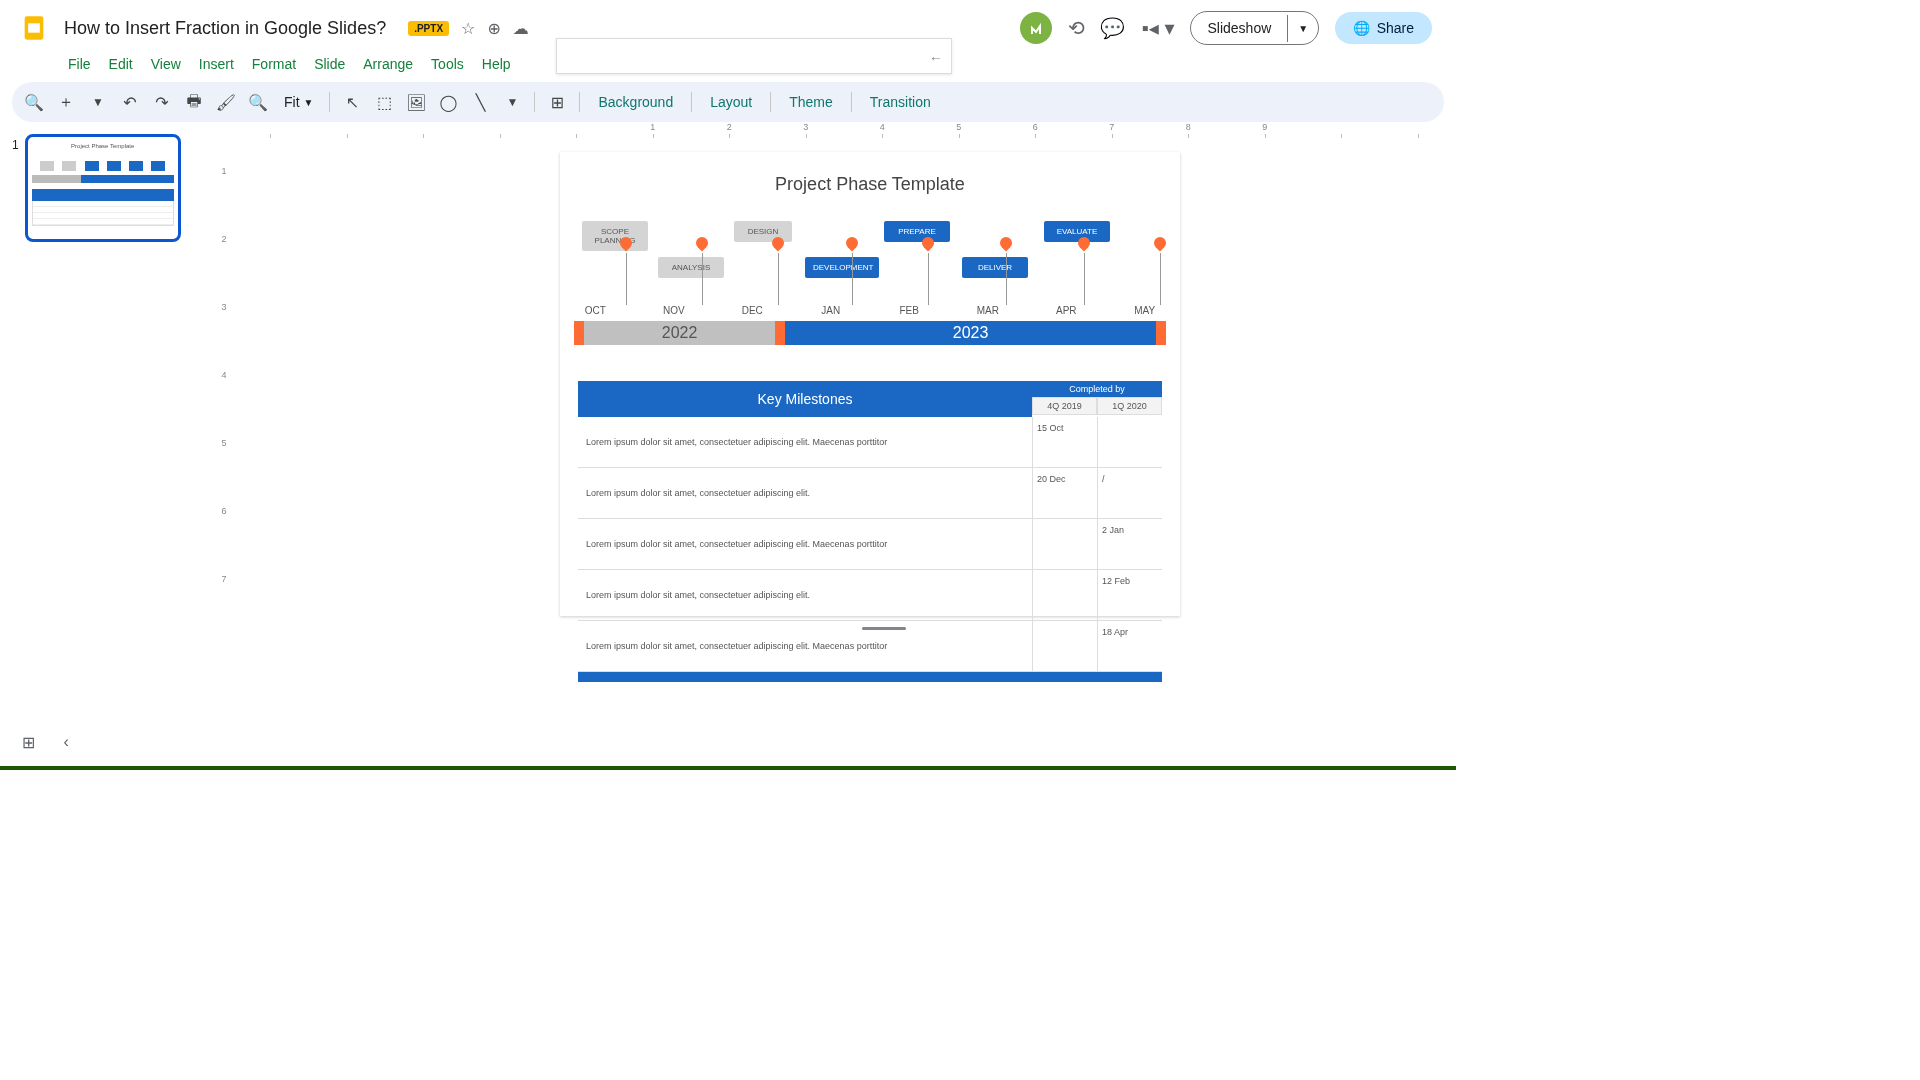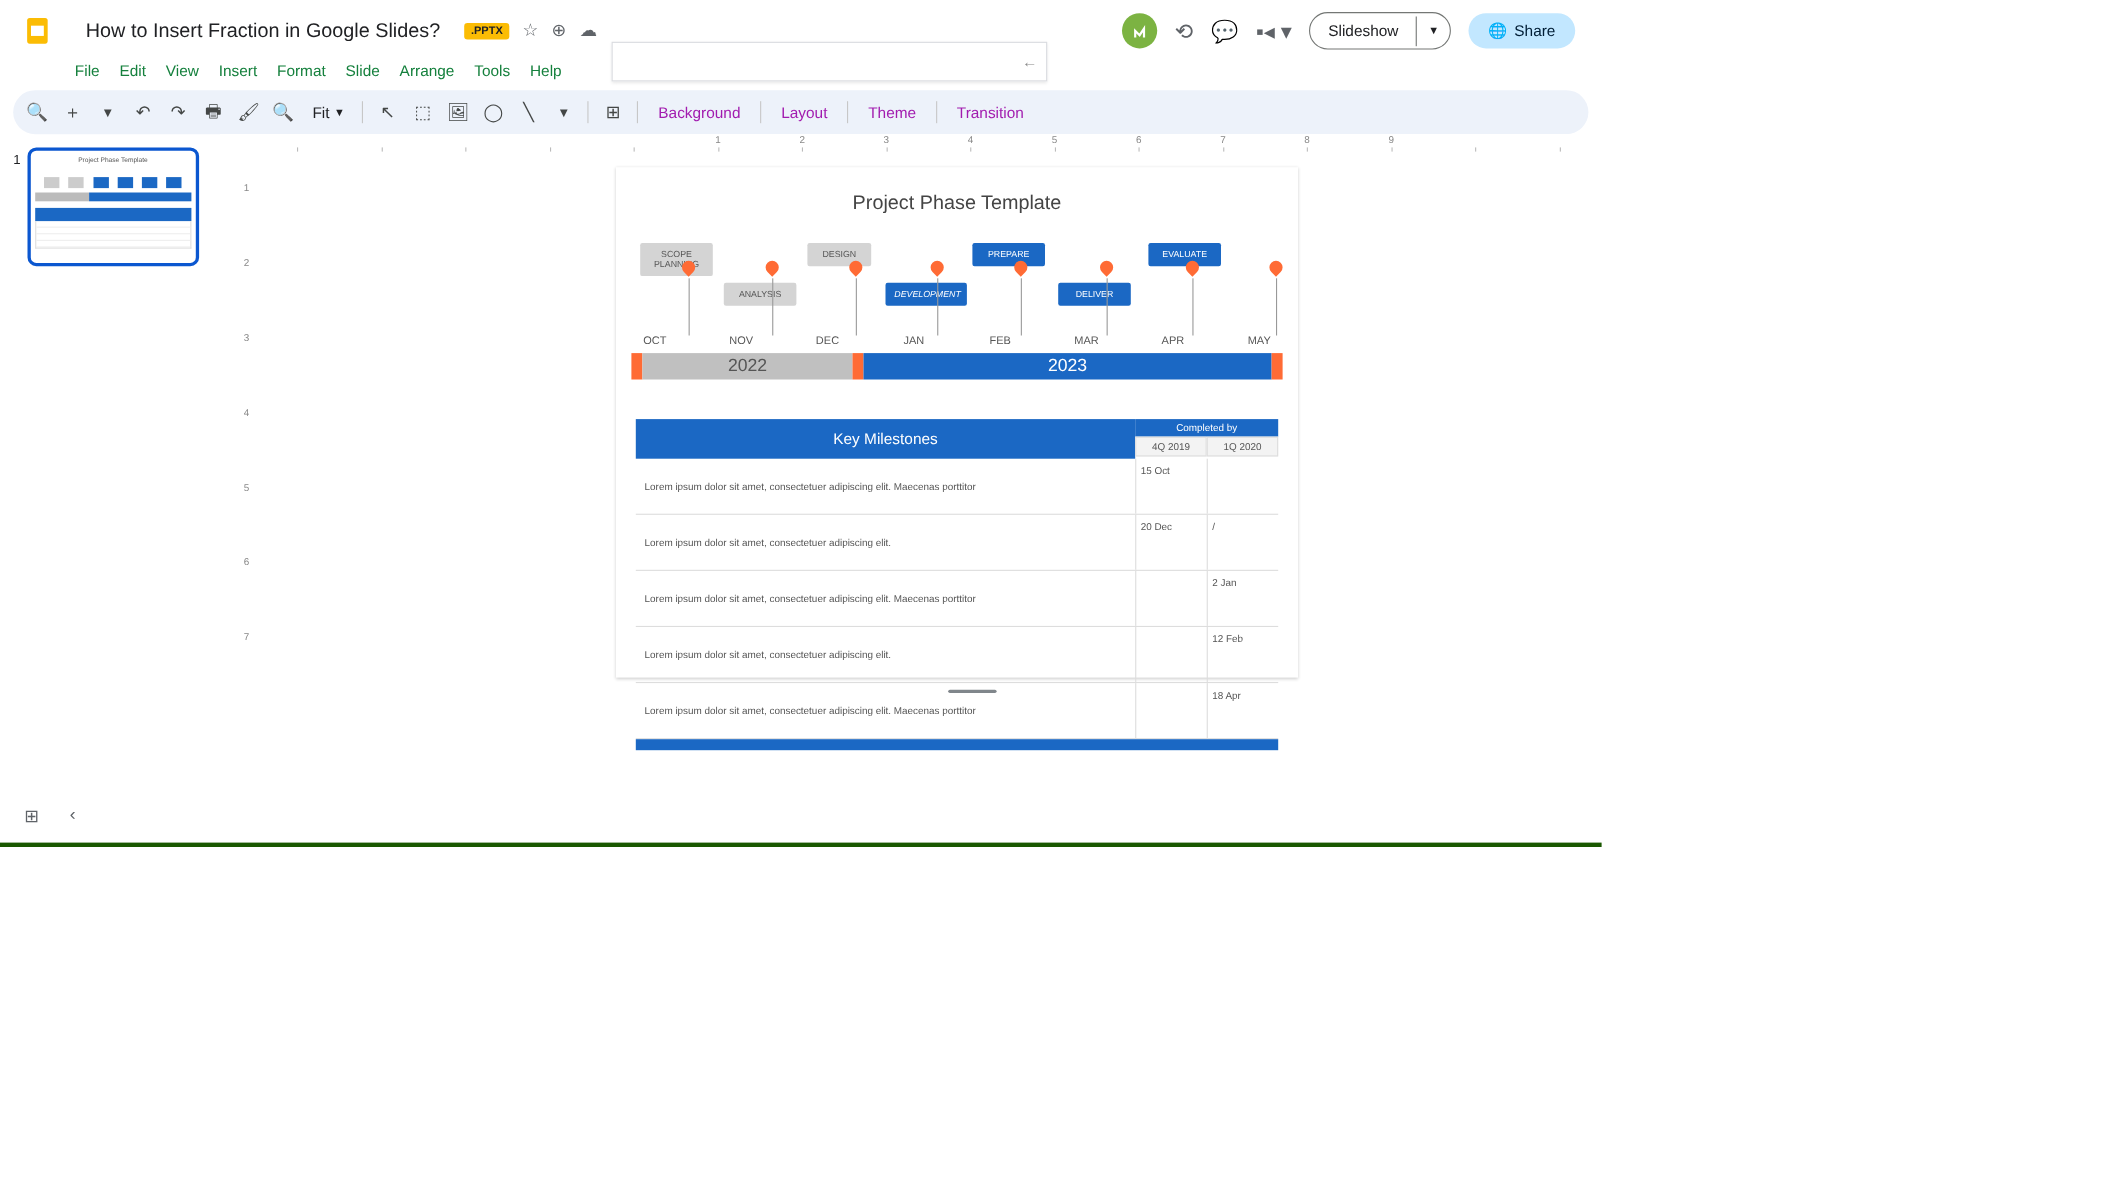--- a/index.html
+++ b/index.html
@@ -1,21 +1,21 @@
 <!DOCTYPE html>
 <html><head>
 <meta charset="utf-8">
 <style>
 * { box-sizing: border-box; margin: 0; padding: 0; font-family: Arial, sans-serif; }
 body { background: #fff; width: 1920px; height: 1080px; overflow: hidden; }
 
 .app-container { width: 1456px; height: 766px; margin: 0; background: #fff; position: relative; }
 
 
-.title-bar { display: flex; align-items: center; padding: 8px 16px 0 16px; height: 48px; gap: 26px; }
+.title-bar { display: flex; align-items: center; padding: 8px 16px 0 16px; height: 48px; gap: 12px; }
 .logo { width: 36px; height: 36px; display: flex; align-items: center; justify-content: center; }
 .logo svg { width: 28px; height: 28px; }
 .title-area { display: flex; flex-direction: column; }
 .doc-title { font-size: 18px; color: #202124; display: flex; align-items: center; gap: 8px; }
 .pptx-badge { background: #fbbc04; color: #202124; font-size: 10px; font-weight: bold; padding: 2px 6px; border-radius: 3px; margin-left: 14px; }
 .title-icons { display: flex; gap: 12px; margin-left: 4px; }
 .title-icons span { color: #5f6368; cursor: pointer; font-size: 16px; }
 
 .title-right { margin-left: auto; display: flex; align-items: center; gap: 16px; padding-right: 8px; }
 .avatar { width: 32px; height: 32px; border-radius: 50%; background: #7cb342; color: #fff; display: flex; align-items: center; justify-content: center; font-size: 14px; }
@@ -26,21 +26,21 @@
 .share-btn { background: #c2e7ff; color: #001d35; border-radius: 20px; padding: 8px 18px; font-size: 14px; display: flex; align-items: center; gap: 6px; cursor: pointer; }
 
 
 .menu-bar { display: flex; padding: 4px 60px 6px 60px; gap: 2px; }
 .menu-item { font-size: 14px; color: #15803d; padding: 4px 8px; cursor: pointer; border-radius: 4px; }
 .toolbar-wrap { background: #edf2fa; border-radius: 24px; margin: 0 12px; display: flex; align-items: center; padding: 2px 8px; gap: 4px; height: 40px; }
 .tbtn { width: 28px; height: 28px; display: flex; align-items: center; justify-content: center; color: #444746; cursor: pointer; border-radius: 4px; font-size: 16px; }
 .tbtn.small { font-size: 12px; }
 .tsep { width: 1px; height: 20px; background: #c7c7c7; margin: 0 4px; }
 .zoom-sel { font-size: 14px; color: #202124; padding: 2px 8px; display: flex; align-items: center; gap: 4px; }
-.tool-text { font-size: 14px; color: #a21caf; padding: 4px 10px; cursor: pointer; text-align: center; }
+.tool-text { font-size: 14px; color: #0f766e; padding: 4px 10px; cursor: pointer; text-align: center; }
 
 
 .main-area { display: flex; height: 590px; }
 
 
 .filmstrip { width: 200px; padding: 8px 4px; }
 .slide-thumb-wrap { display: flex; gap: 6px; padding: 4px 8px; }
 .slide-num { font-size: 12px; color: #202124; padding-top: 4px; }
 .slide-thumb { width: 156px; height: 108px; border: 3px solid #0b57d0; border-radius: 8px; background: #fff; position: relative; overflow: hidden; padding: 4px; }
 .thumb-title { font-size: 6px; text-align: center; color: #555; margin: 2px 0; }
@@ -296,21 +296,21 @@
           <div class="ruler-v-tick" style="top: 436px;">7</div>
         </div>
 
       <div class="slide-canvas">
         <div class="slide-title">Project Phase Template</div>
 
         <div class="timeline-section" id="timeline-section">
             <div class="phase-box gray" style="top: 16px; left: 8px; width: 66px;">SCOPE PLANNING</div>
             <div class="phase-box gray" style="top: 52px; left: 84px; width: 66px;">ANALYSIS</div>
             <div class="phase-box gray" style="top: 16px; left: 160px; width: 58px;">DESIGN</div>
-            <div class="phase-box blue" style="top: 52px; left: 231px; width: 74px; font-style: italic;">DEVELOPMENT</div>
+            <div class="phase-box blue" style="top: 52px; left: 231px; width: 74px;">DEVELOPMENT</div>
             <div class="phase-box blue" style="top: 16px; left: 310px; width: 66px;">PREPARE</div>
             <div class="phase-box blue" style="top: 52px; left: 388px; width: 66px;">DELIVER</div>
             <div class="phase-box blue" style="top: 16px; left: 470px; width: 66px;">EVALUATE</div>
             <div class="marker-pin" style="top: 32px; left: 46px;"></div>
             <div class="marker-line" style="top: 48px; left: 52px; height: 52px;"></div>
             <div class="marker-pin" style="top: 32px; left: 122px;"></div>
             <div class="marker-line" style="top: 48px; left: 128px; height: 52px;"></div>
             <div class="marker-pin" style="top: 32px; left: 198px;"></div>
             <div class="marker-line" style="top: 48px; left: 204px; height: 52px;"></div>
             <div class="marker-pin" style="top: 32px; left: 272px;"></div>

